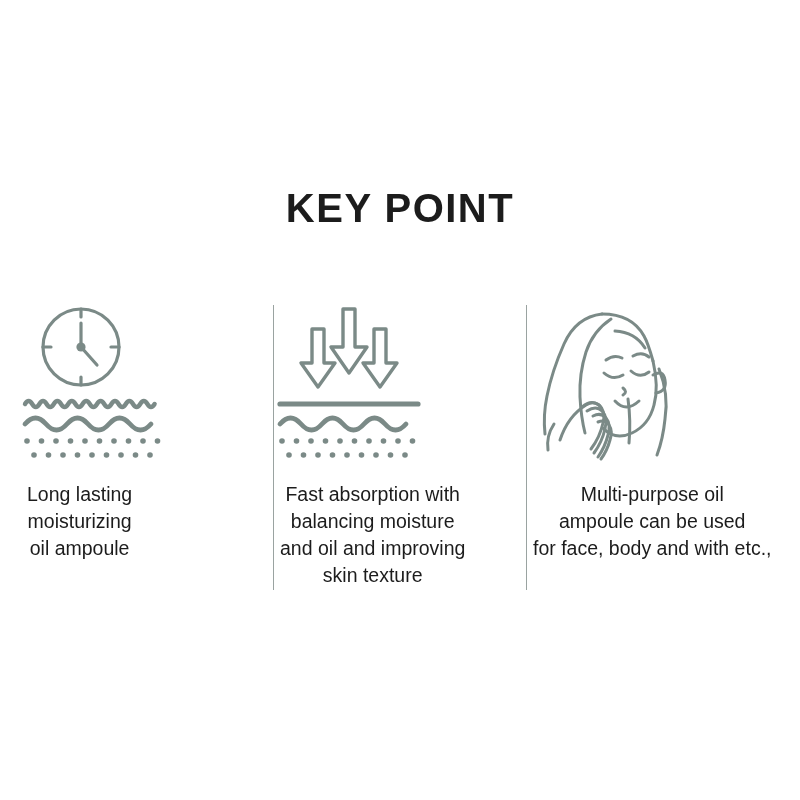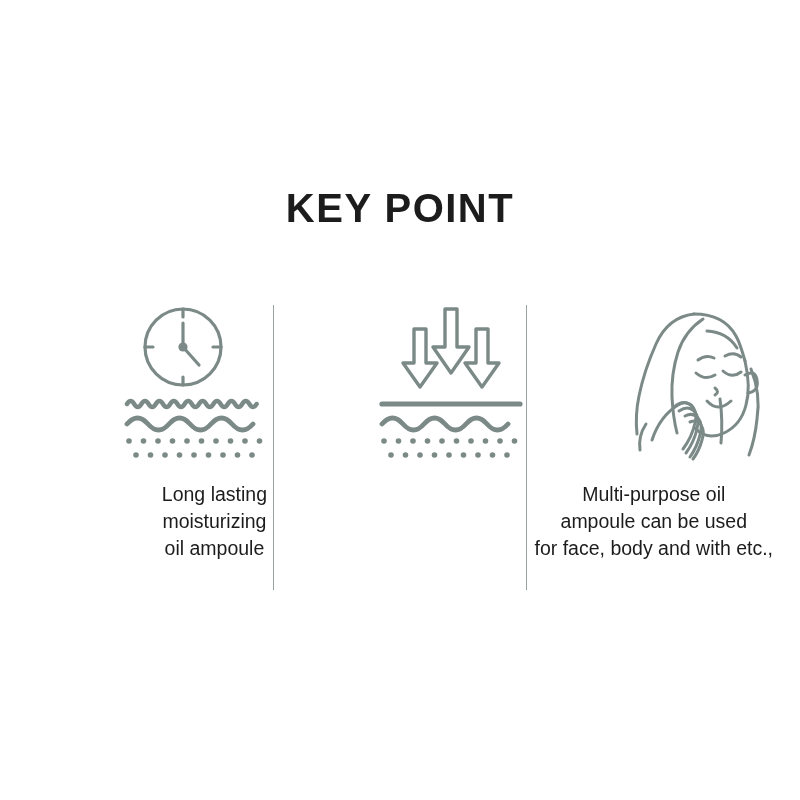--- a/index.html
+++ b/index.html
@@ -38,21 +38,21 @@
     width: 800px;
     display: flex;
     flex-direction: row;
     align-items: flex-start;
     justify-content: center;
   }
   .feature {
     width: 252px;
     display: flex;
     flex-direction: column;
-    align-items: flex-end;
+    align-items: flex-start;
   }
   .feature-icon {
     height: 165px;
     display: flex;
     align-items: center;
     justify-content: center;
   }
   .feature-text {
     margin-top: 16px;
     text-align: center;
@@ -168,20 +168,24 @@
             <circle cx="44" cy="152" r="2.8"></circle>
               <circle cx="58.5" cy="152" r="2.8"></circle>
             <circle cx="73" cy="152" r="2.8"></circle>
               <circle cx="87.5" cy="152" r="2.8"></circle>
             <circle cx="102" cy="152" r="2.8"></circle>
               <circle cx="116.5" cy="152" r="2.8"></circle>
             <circle cx="131" cy="152" r="2.8"></circle>
           </g>
         </svg>
       </div>
+      <div class="feature-text">Fast absorption with
+balancing moisture
+and oil and improving
+skin texture</div>
     </div>
 
     <div class="divider"></div>
 
     <div class="feature">
       <div class="feature-icon">
         <svg width="160" height="160" viewBox="0 0 160 160" fill="none" xmlns="http://www.w3.org/2000/svg" aria-hidden="true">
           <g stroke="#7b8a87" stroke-width="3" stroke-linecap="round" stroke-linejoin="round" fill="none">
 
             <path d="M126 58 q6 26 1 44 q-5 20 -22 28 q-17 8 -29 -5"></path>

